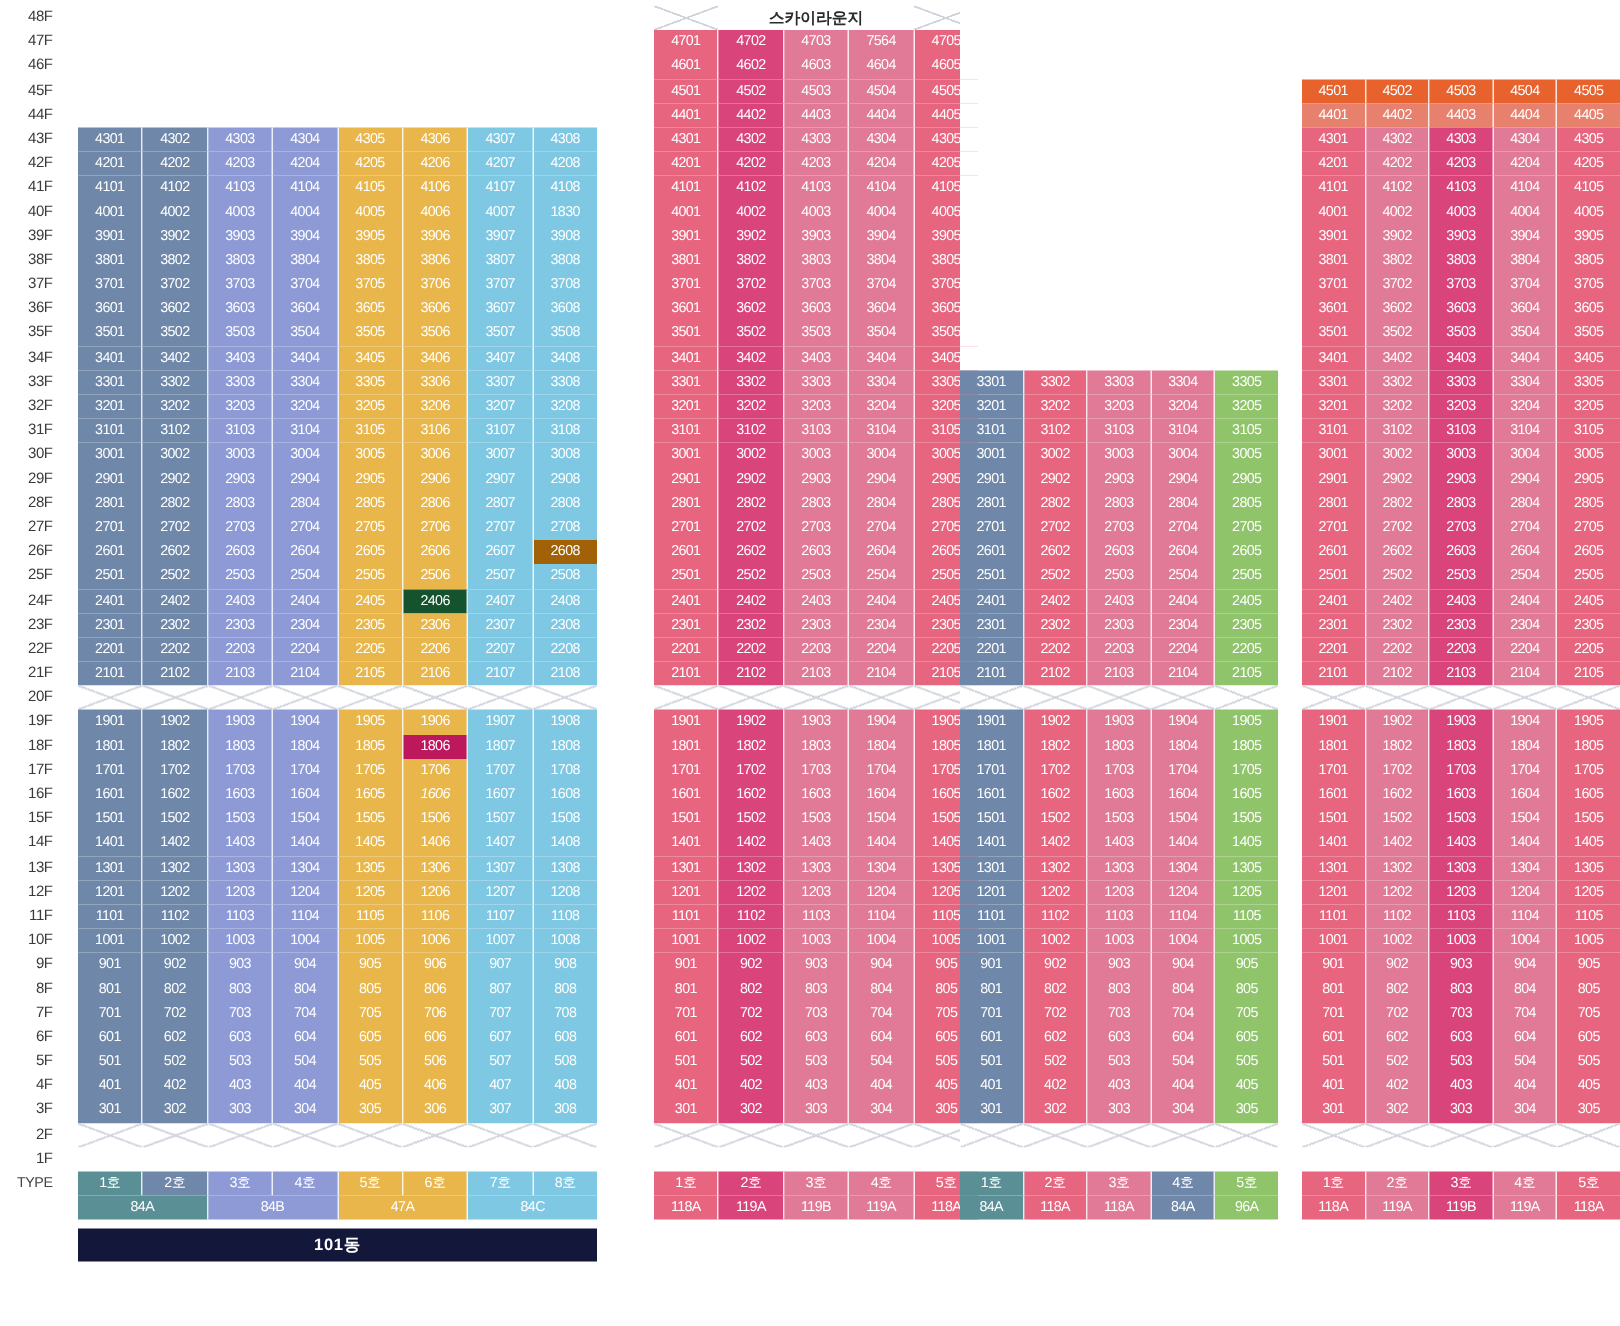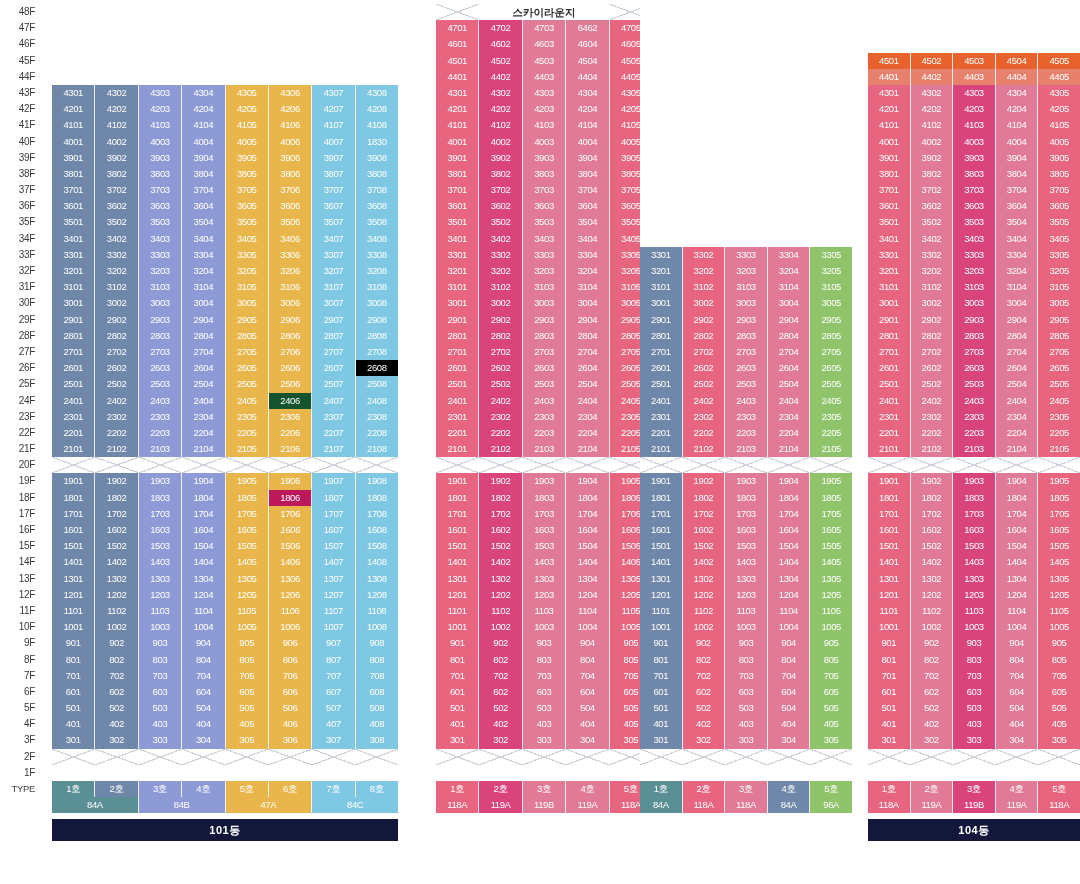--- a/index.html
+++ b/index.html
@@ -385,21 +385,21 @@
             <div class="cell" style="background: rgb(126, 200, 227);">2708</div>
           </div>
           <div class="row">
             <div class="cell" style="background: rgb(111, 135, 168);">2601</div>
             <div class="cell" style="background: rgb(111, 135, 168);">2602</div>
             <div class="cell" style="background: rgb(141, 154, 214);">2603</div>
             <div class="cell" style="background: rgb(141, 154, 214);">2604</div>
             <div class="cell" style="background: rgb(232, 182, 74);">2605</div>
             <div class="cell" style="background: rgb(232, 182, 74);">2606</div>
             <div class="cell" style="background: rgb(126, 200, 227);">2607</div>
-            <div class="cell" style="background: #000000;">2608</div>
+            <div class="cell" style="background: #a16207;">2608</div>
           </div>
           <div class="row">
             <div class="cell" style="background: rgb(111, 135, 168);">2501</div>
             <div class="cell" style="background: rgb(111, 135, 168);">2502</div>
             <div class="cell" style="background: rgb(141, 154, 214);">2503</div>
             <div class="cell" style="background: rgb(141, 154, 214);">2504</div>
             <div class="cell" style="background: rgb(232, 182, 74);">2505</div>
             <div class="cell" style="background: rgb(232, 182, 74);">2506</div>
             <div class="cell" style="background: rgb(126, 200, 227);">2507</div>
             <div class="cell" style="background: rgb(126, 200, 227);">2508</div>
@@ -667,21 +667,21 @@
         <div class="grid">
           <div class="row hatch">
             <div class="cell"></div>
             <div class="cell label" style="flex: 3 1 0px;">스카이라운지</div>
             <div class="cell"></div>
           </div>
           <div class="row">
             <div class="cell" style="background: rgb(232, 101, 127);">4701</div>
             <div class="cell" style="background: rgb(217, 68, 122);">4702</div>
             <div class="cell" style="background: rgb(224, 122, 150);">4703</div>
-            <div class="cell" style="background: rgb(224, 122, 150);">6462</div>
+            <div class="cell" style="background: rgb(224, 122, 150);">7564</div>
             <div class="cell" style="background: rgb(232, 101, 127);">4705</div>
           </div>
           <div class="row">
             <div class="cell" style="background: rgb(232, 101, 127);">4601</div>
             <div class="cell" style="background: rgb(217, 68, 122);">4602</div>
             <div class="cell" style="background: rgb(224, 122, 150);">4603</div>
             <div class="cell" style="background: rgb(224, 122, 150);">4604</div>
             <div class="cell" style="background: rgb(232, 101, 127);">4605</div>
           </div>
           <div class="row">
@@ -1715,17 +1715,16 @@
             <div class="cell" style="background: rgb(232, 101, 127);">5호</div>
           </div>
           <div class="row typerow">
             <div class="cell" style="background: rgb(232, 101, 127);">118A</div>
             <div class="cell" style="background: rgb(224, 122, 150);">119A</div>
             <div class="cell" style="background: rgb(217, 68, 122);">119B</div>
             <div class="cell" style="background: rgb(224, 122, 150);">119A</div>
             <div class="cell" style="background: rgb(232, 101, 127);">118A</div>
           </div>
         </div>
-        <div class="banner">104동</div>
       </div>
     </div>
 
 </div>
 
 </body></html>

